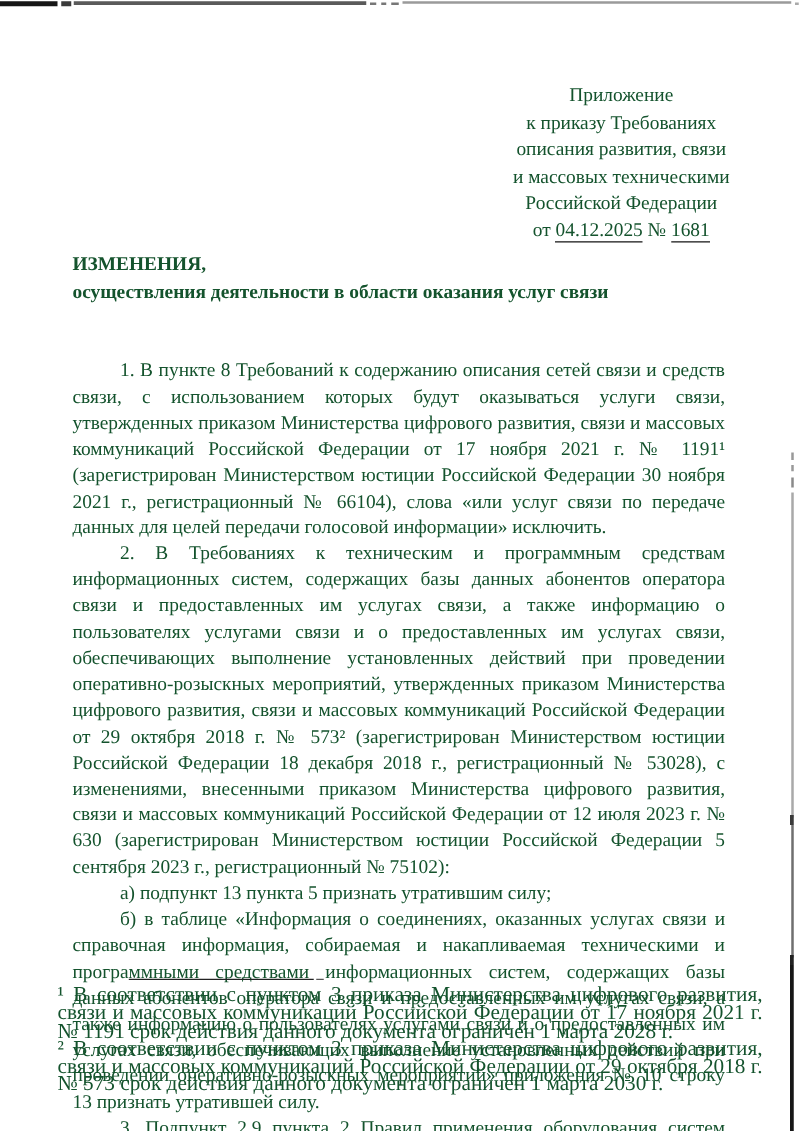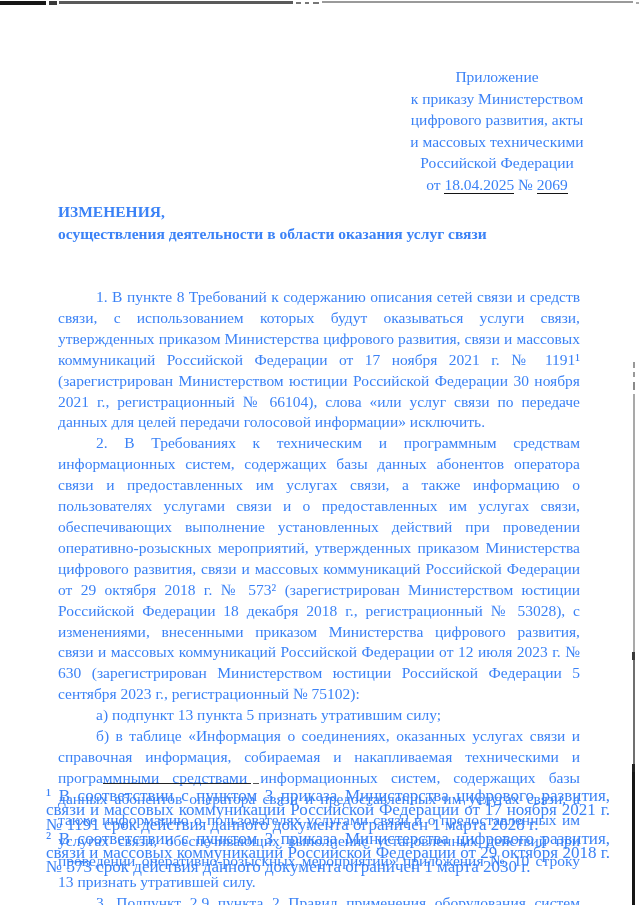--- a/index.html
+++ b/index.html
@@ -3,21 +3,21 @@
 <meta charset="utf-8">
 <style>
   html, body { margin: 0; padding: 0; background: #ffffff; }
   .page {
     position: relative;
     width: 640px;
     height: 905px;
     background: #ffffff;
     overflow: hidden;
     font-family: "Liberation Serif", serif;
-    color: #3b82f6;
+    color: #14532d;
   }
   
   .art { position: absolute; }
   .t1 { left: 0;   top: 1px; width: 46px;  height: 4px; background: #161616; }
   .t2 { left: 49px; top: 1px; width: 8px;  height: 4px; background: #3a3a3a; }
   .t3 { left: 59px; top: 1px; width: 234px; height: 3px; background: #5a5a5a; }
   .t4 { left: 296px; top: 2px; width: 5px; height: 2px; background: #777; }
   .t5 { left: 305px; top: 2px; width: 4px; height: 2px; background: #777; }
   .t6 { left: 313px; top: 2px; width: 6px; height: 2px; background: #777; }
   .t7 { left: 322px; top: 1px; width: 311px; height: 2px; background: #9a9a9a; }
@@ -109,25 +109,25 @@
   <div class="art rd2"></div>
   <div class="art rd3"></div>
   <div class="art r1"></div>
   <div class="art rb1"></div>
   <div class="art r2"></div>
   <div class="art rb2"></div>
   <div class="art r3"></div>
 
   <div class="appendix-header">
     <div>Приложение</div>
-    <div>к приказу Министерством</div>
-    <div>цифрового развития, акты</div>
+    <div>к приказу Требованиях</div>
+    <div>описания развития, связи</div>
     <div>и массовых техническими</div>
     <div>Российской Федерации</div>
-    <div><span>от </span><span class="u">18.04.2025</span><span> № </span><span class="u">2069</span></div>
+    <div><span>от </span><span class="u">04.12.2025</span><span> № </span><span class="u">1681</span></div>
   </div>
 
   <div class="doc-title">
     <div>ИЗМЕНЕНИЯ,</div>
     <div>осуществления деятельности в области оказания услуг связи</div>
   </div>
 
   <div class="doc-body">
     <p>1. В пункте 8 Требований к содержанию описания сетей связи и средств связи, с использованием которых будут оказываться услуги связи, утвержденных приказом Министерства цифрового развития, связи и массовых коммуникаций Российской Федерации от 17 ноября 2021 г. № 1191¹ (зарегистрирован Министерством юстиции Российской Федерации 30 ноября 2021 г., регистрационный № 66104), слова «или услуг связи по передаче данных для целей передачи голосовой информации» исключить.</p>
     <p>2. В Требованиях к техническим и программным средствам информационных систем, содержащих базы данных абонентов оператора связи и предоставленных им услугах связи, а также информацию о пользователях услугами связи и о предоставленных им услугах связи, обеспечивающих выполнение установленных действий при проведении оперативно-розыскных мероприятий, утвержденных приказом Министерства цифрового развития, связи и массовых коммуникаций Российской Федерации от 29 октября 2018 г. № 573² (зарегистрирован Министерством юстиции Российской Федерации 18 декабря 2018 г., регистрационный № 53028), с изменениями, внесенными приказом Министерства цифрового развития, связи и массовых коммуникаций Российской Федерации от 12 июля 2023 г. № 630 (зарегистрирован Министерством юстиции Российской Федерации 5 сентября 2023 г., регистрационный № 75102):</p>

